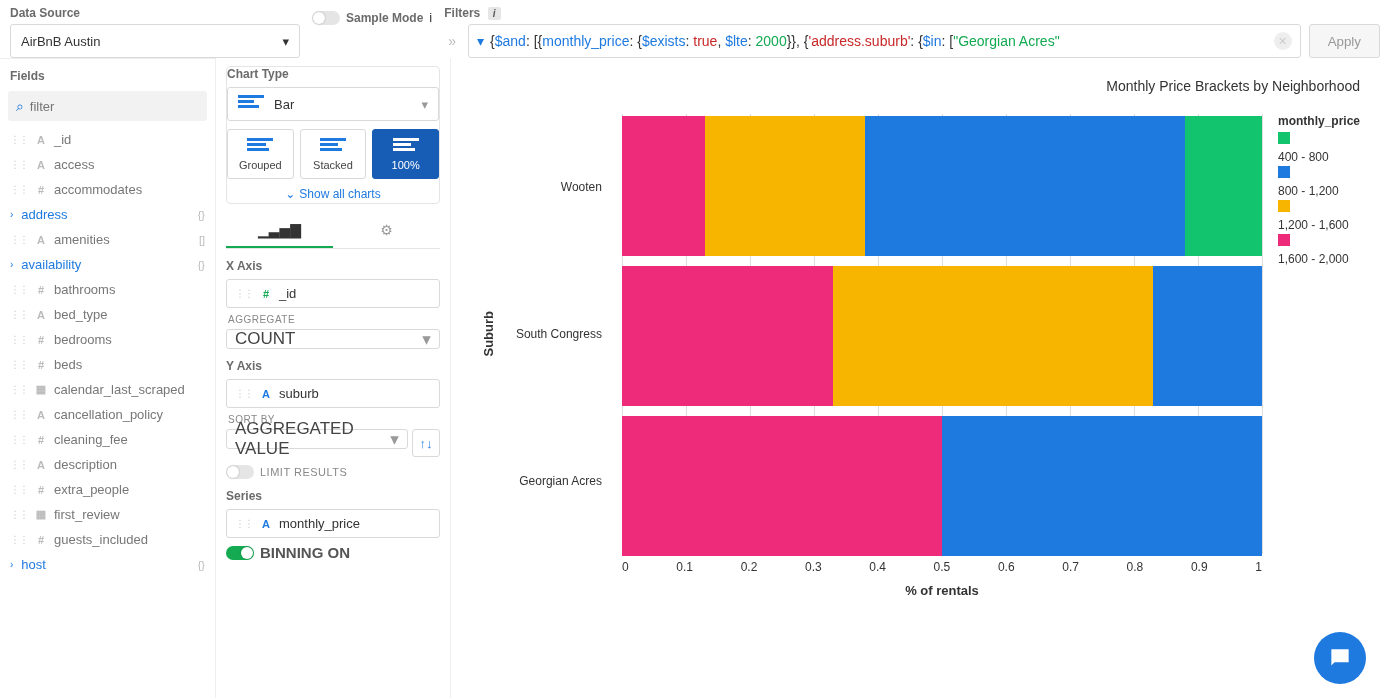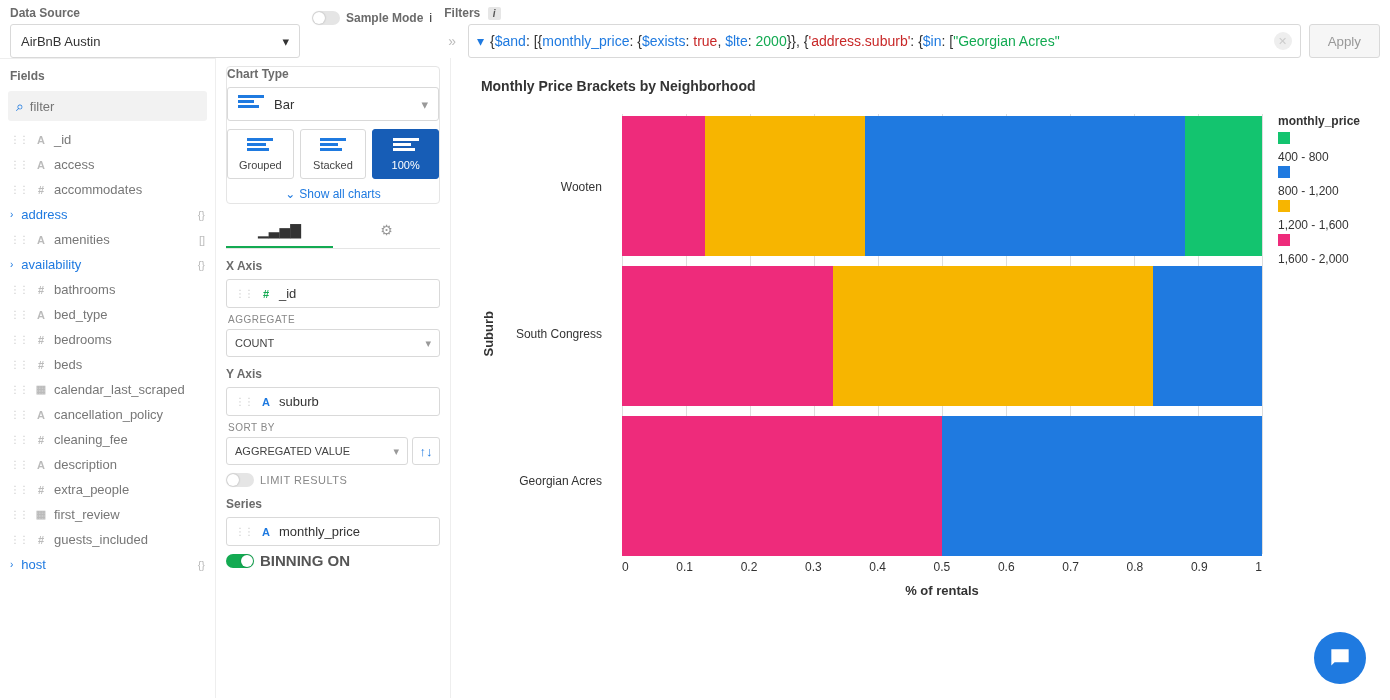--- a/index.html
+++ b/index.html
@@ -65,37 +65,37 @@
 .tabs{ display:flex; border-bottom:1px solid #e5e5e5;}
 .tab{ flex:1; height:34px; display:flex; align-items:center; justify-content:center; color:#999; border-bottom:2px solid transparent;}
 .tab.active{ border-bottom-color:#13aa52; color:#333;}
 .bars-glyph{ display:inline-block; font-size:14px;}
 .sliders-glyph{ font-size:14px;}
 
 .axis-sec .drop{ border:1px solid #d9d9d9; border-radius:3px; padding:6px 8px; display:flex; align-items:center; gap:6px; font-size:13px; color:#333;}
 .drop .type-ic{ color:#13aa52;}
 .drop .type-ic.blue{ color:#1f7ae0;}
 .sub-lbl{ font-size:10px; letter-spacing:.5px; color:#888; margin:6px 0 4px 2px;}
-.sel{ border:1px solid #d9d9d9; border-radius:3px; height:28px; display:flex; align-items:center; padding:1px 8px; font-size:11px; color:#444; justify-content:space-between;}
+.sel{ border:1px solid #d9d9d9; border-radius:3px; height:20px; display:flex; align-items:center; padding:1px 8px; font-size:17px; color:#444; justify-content:space-between;}
 .sel .caret{color:#999;}
 .sort-swap{ width:28px;height:28px;border:1px solid #d9d9d9;border-radius:3px;margin-left:4px;display:flex;align-items:center;justify-content:center;color:#1f7ae0; font-size:13px;}
 .sort-row{ display:flex;}
 .sort-row .sel{flex:1;}
 .limit-row{ display:flex; align-items:center; gap:6px; margin-top:8px;}
 .toggle-off{ width:28px; height:14px; border-radius:8px; background:#e5e5e5; position:relative;}
 .toggle-off::after{content:'';position:absolute;width:12px;height:12px;background:#fff;border-radius:50%;top:1px;left:1px;box-shadow:0 0 2px rgba(0,0,0,.3);}
 .toggle-on{ width:28px; height:14px; border-radius:8px; background:#13aa52; position:relative;}
 .toggle-on::after{content:'';position:absolute;width:12px;height:12px;background:#fff;border-radius:50%;top:1px;right:1px;box-shadow:0 0 2px rgba(0,0,0,.3);}
 .limit-txt{ font-size:11px; color:#888; letter-spacing:.5px;}
 .binrow{ display:flex; align-items:center; gap:6px; margin-top:6px; font-size:12px;}
 .binrow input{ width:56px; height:22px; border:1px solid #ccc; border-radius:2px; padding:0 4px; font-size:12px;}
 
 
 .chart-area{ flex:1; padding:20px 30px 10px 30px; position:relative;}
-.chart-title{ text-align:left; font-weight:700; font-size:14px; margin-bottom:20px;}
+.chart-title{ text-align:right; font-weight:400; font-size:14px; margin-bottom:20px;}
 .chart-wrap{ display:flex; align-items:flex-start; gap:16px;}
 .y-axis-label{ writing-mode:vertical-rl; transform:rotate(180deg); font-size:13px; font-weight:600; align-self:center; margin-right:4px;}
 .y-ticks{ display:flex; flex-direction:column; justify-content:space-around; height:440px; font-size:12px; color:#333; text-align:right; padding-right:4px;}
 .y-ticks div{ height:140px; display:flex; align-items:center; justify-content:flex-end; white-space:nowrap;}
 .plot{ position:relative; width:640px; height:440px; }
 .grid-v{ position:absolute; top:0; bottom:0; width:0; border-left:1px solid #ddd;}
 .barrow{ position:absolute; left:0; right:0; height:140px; display:flex;}
 .seg{ height:100%;}
 .x-ticks{ position:absolute; left:0; right:0; bottom:-20px; display:flex; justify-content:space-between; font-size:12px; color:#333;}
 .x-axis-label{ position:absolute; left:0; right:0; bottom:-44px; text-align:center; font-size:13px; font-weight:700;}

